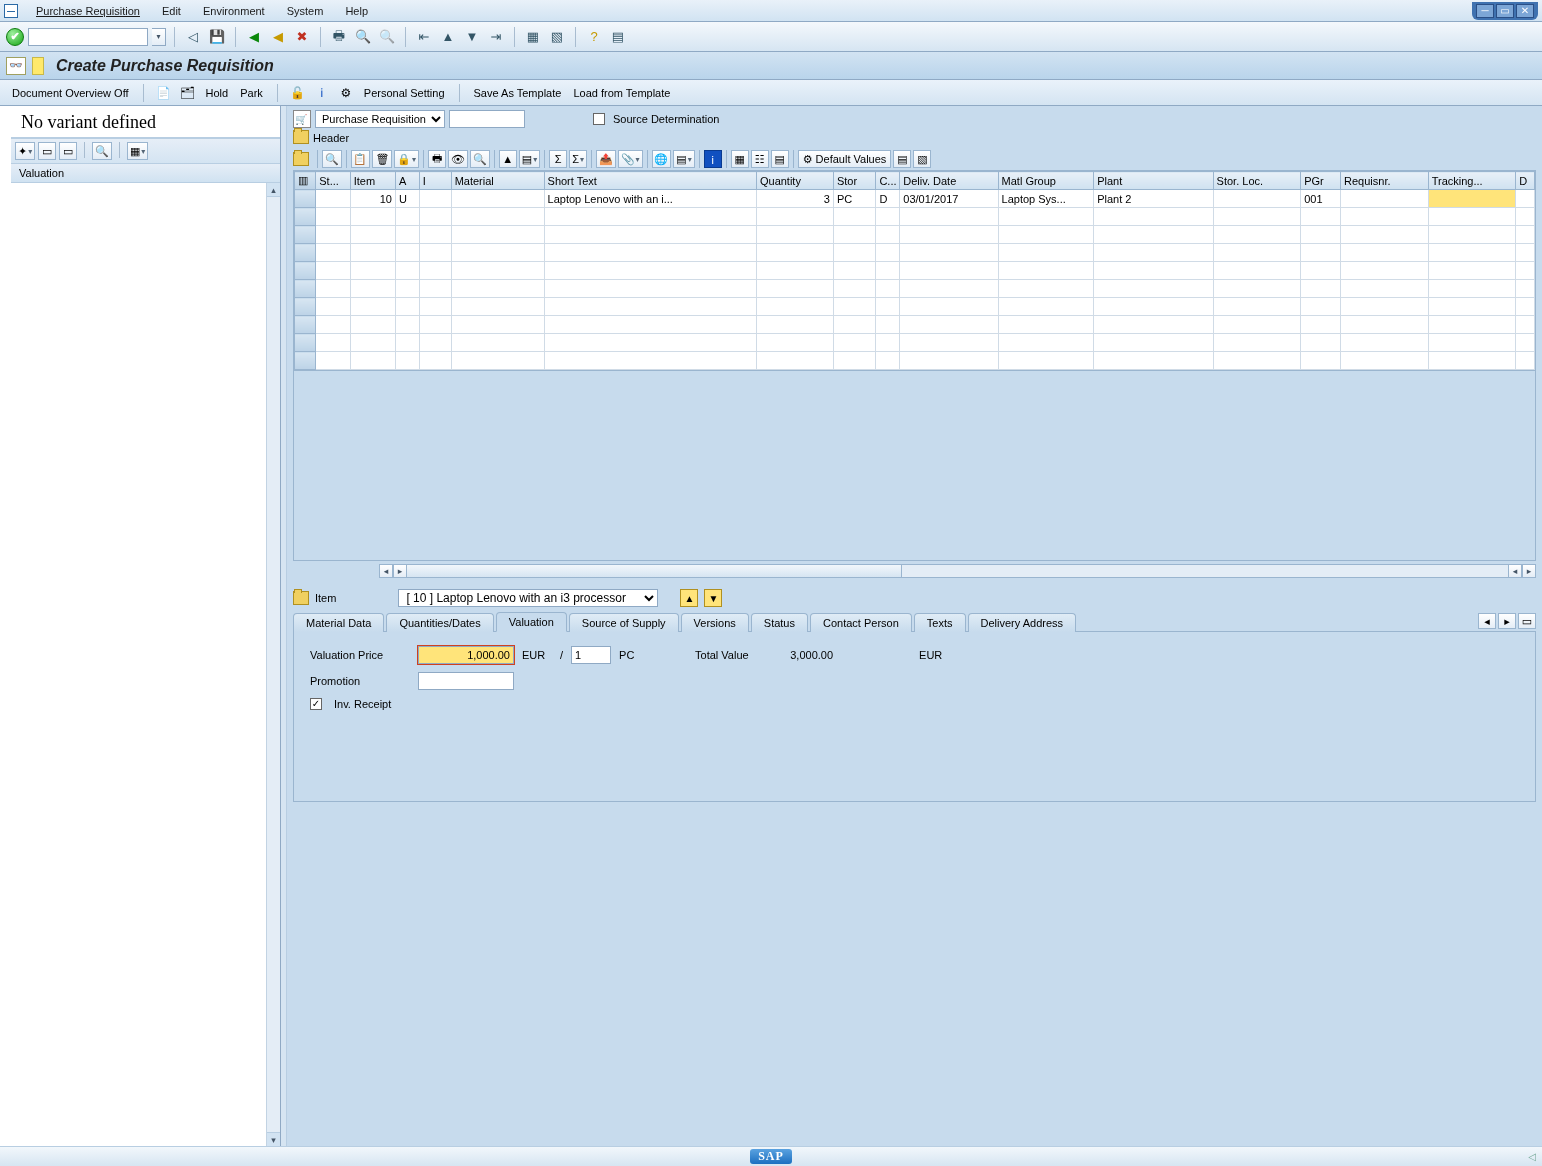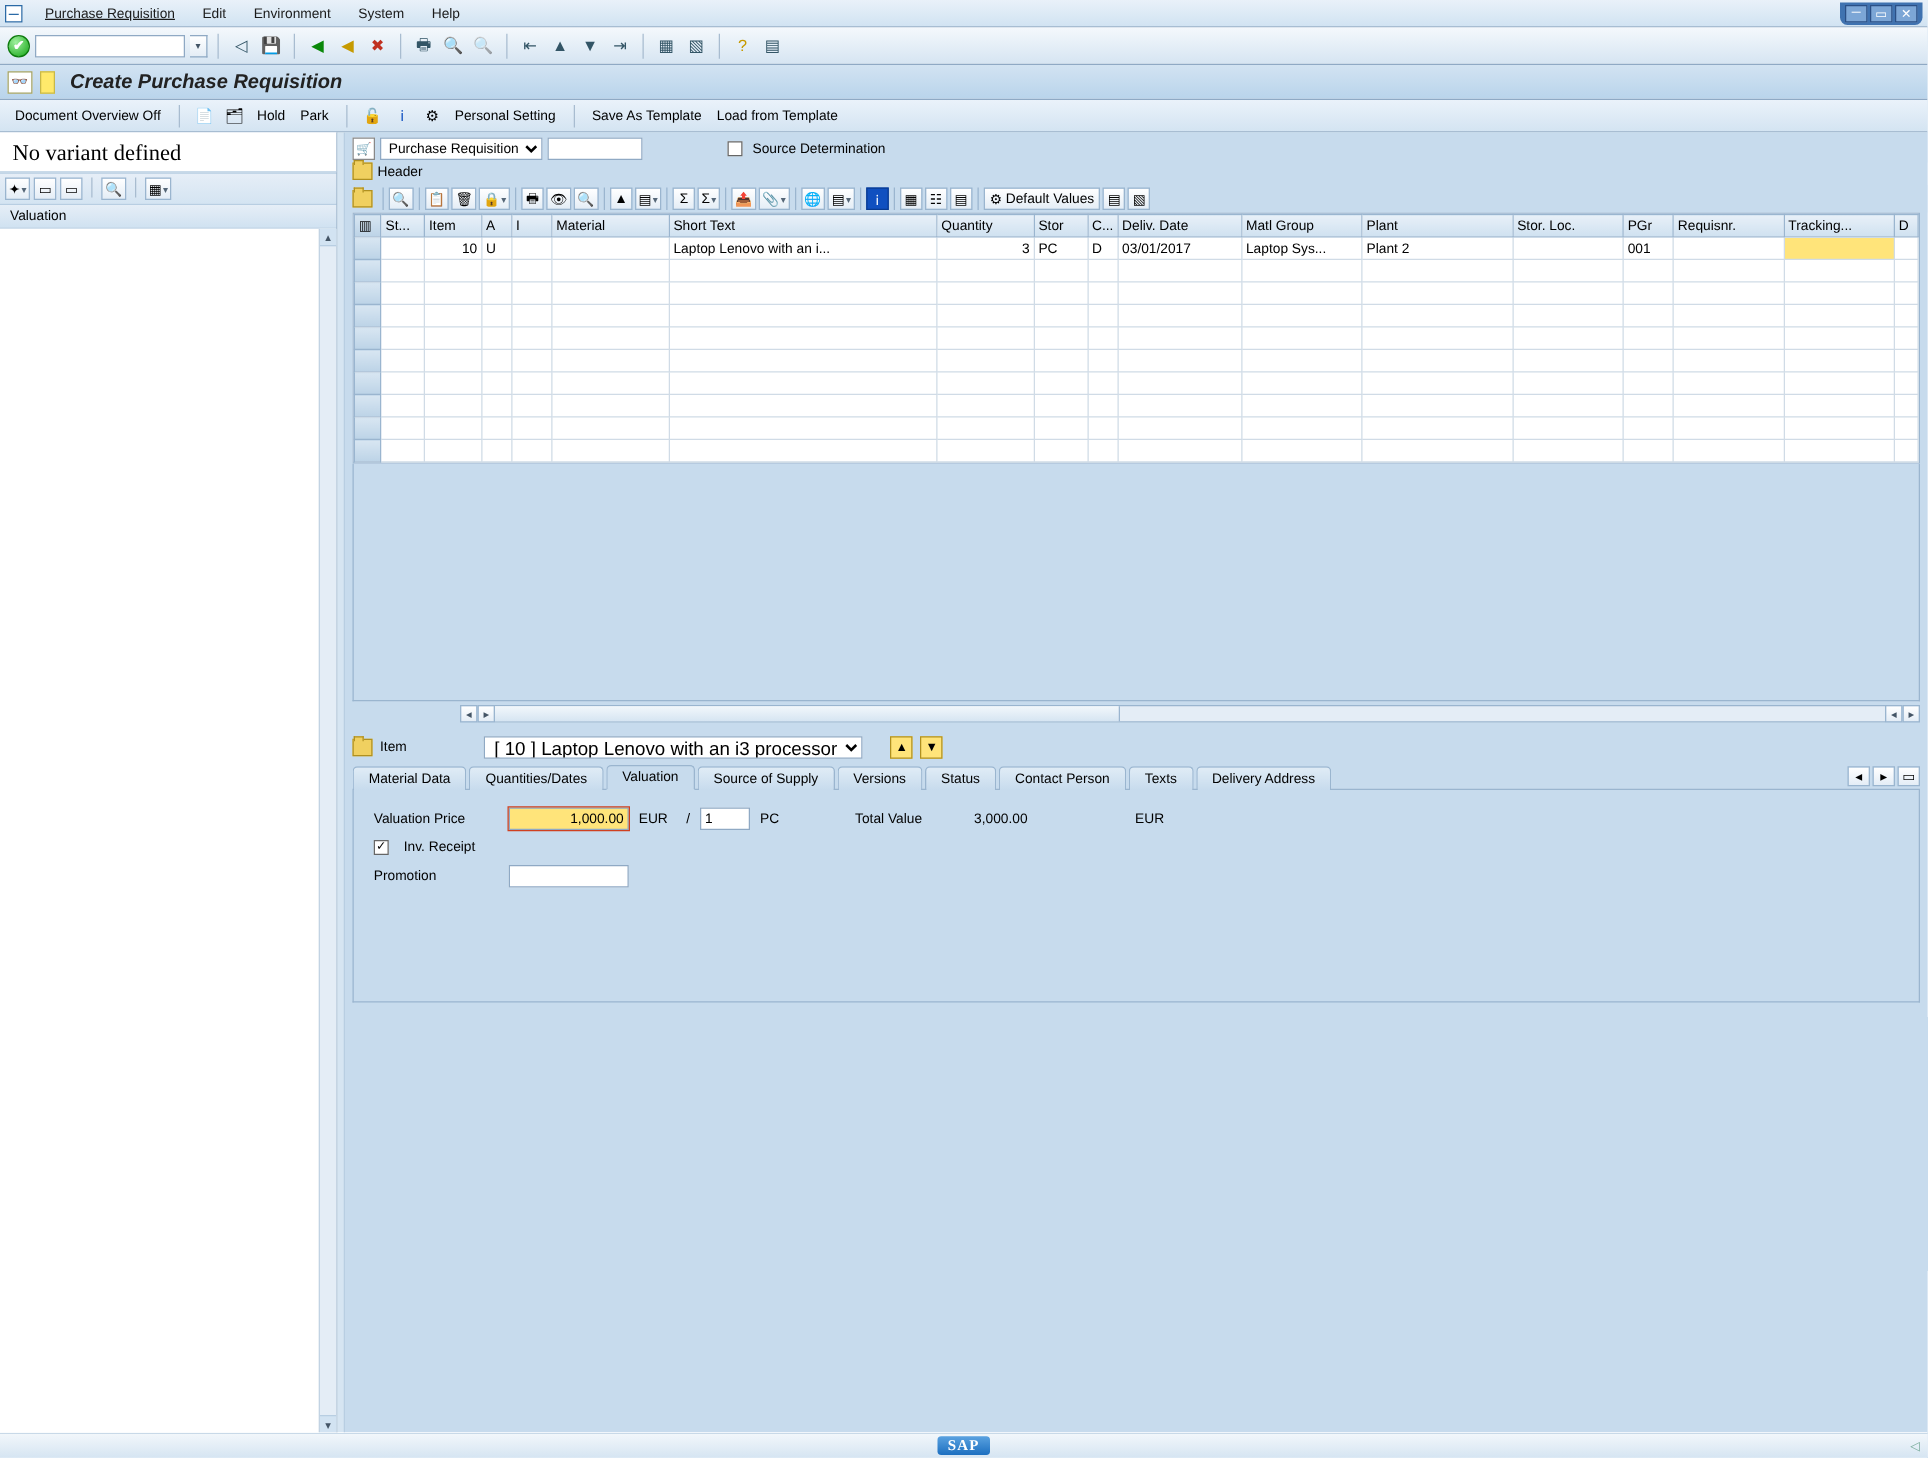--- a/index.html
+++ b/index.html
@@ -118,20 +118,21 @@
   .small-icon {
     width:16px;height:16px;display:inline-flex;align-items:center;justify-content:center;
     font-size:12px;
   }
 
   
   .workspace {
     display:flex;
     height: calc(100vh - 106px - 20px);
     border-bottom: none;
+    padding-left: 11px;
   }
   .left-pane {
     width: 270px;
     background:#e6eef7;
     border-right:1px solid #8fa9c4;
     display:flex;flex-direction:column;
   }
   .left-header {
     background:#fff;
     border-bottom:1px solid #b8cee2;
@@ -216,21 +217,21 @@
   .grid-hscroll {
     display:flex;align-items:center;height:16px;margin:2px 6px 0 6px;
   }
   .hs-btn { width:14px;height:14px;border:1px solid #9ab5cf;background:linear-gradient(#fff,#e4edf6);display:flex;align-items:center;justify-content:center;font-size:9px;color:#456; }
   .hs-track { flex:1;height:14px;border:1px solid #9ab5cf;border-left:none;border-right:none;background:#e4edf6;position:relative; }
   .hs-thumb { position:absolute;left:0;top:0;bottom:0;width:45%;background:linear-gradient(#f2f7fb,#d6e5f2);border-right:1px solid #9ab5cf; }
 
   
   .item-area { margin:10px 6px 0 6px; }
   .item-top { display:flex;align-items:center;gap:6px;margin-bottom:4px; }
-  .item-select { height:18px;border:1px solid #8fa9c4;background:#fff;font-size:15px;padding:0 3px;min-width:260px; }
+  .item-select { height:18px;border:1px solid #8fa9c4;background:#fff;font-size:12px;padding:0 3px;min-width:260px; }
   .arrow-btn { width:18px;height:18px;background:#ffe47a;border:1px solid #b09020;display:flex;align-items:center;justify-content:center;font-size:10px; }
   .tabs {
     display:flex;align-items:flex-end;border-bottom:1px solid #9ab5cf;position:relative;
   }
   .tab {
     background:linear-gradient(#e0ecf6,#c7dbed);
     border:1px solid #9ab5cf;border-bottom:none;border-radius:4px 4px 0 0;
     padding:3px 12px;margin-right:2px;font-size:11px;position:relative;top:1px;
   }
   .tab.active { background:#c7dbed;border-bottom:1px solid #c7dbed; }
@@ -701,26 +702,26 @@
           <span>/</span>
           <input class="inp" style="width: 40px;" value="1">
           <span class="static">PC</span>
           <span style="width:30px"></span>
           <span class="lbl" style="width:80px">Total Value</span>
           <span style="width:50px;text-align:right">3,000.00</span>
           <span style="width:70px"></span>
           <span>EUR</span>
         </div>
         <div class="form-row">
+          <span class="lbl">Promotion</span>
+          <input class="inp" style="width: 96px;" value="">
+        </div>
+        <div class="form-row">
           <span class="chk on"></span>
           <span>Inv. Receipt</span>
-        </div>
-        <div class="form-row">
-          <span class="lbl">Promotion</span>
-          <input class="inp" style="width: 96px;" value="">
         </div>
       </div>
     </div>
 
   </div>
 </div>
 
 <div class="footer">
   <span class="sap">SAP</span>
   <span class="tri">◁</span>

